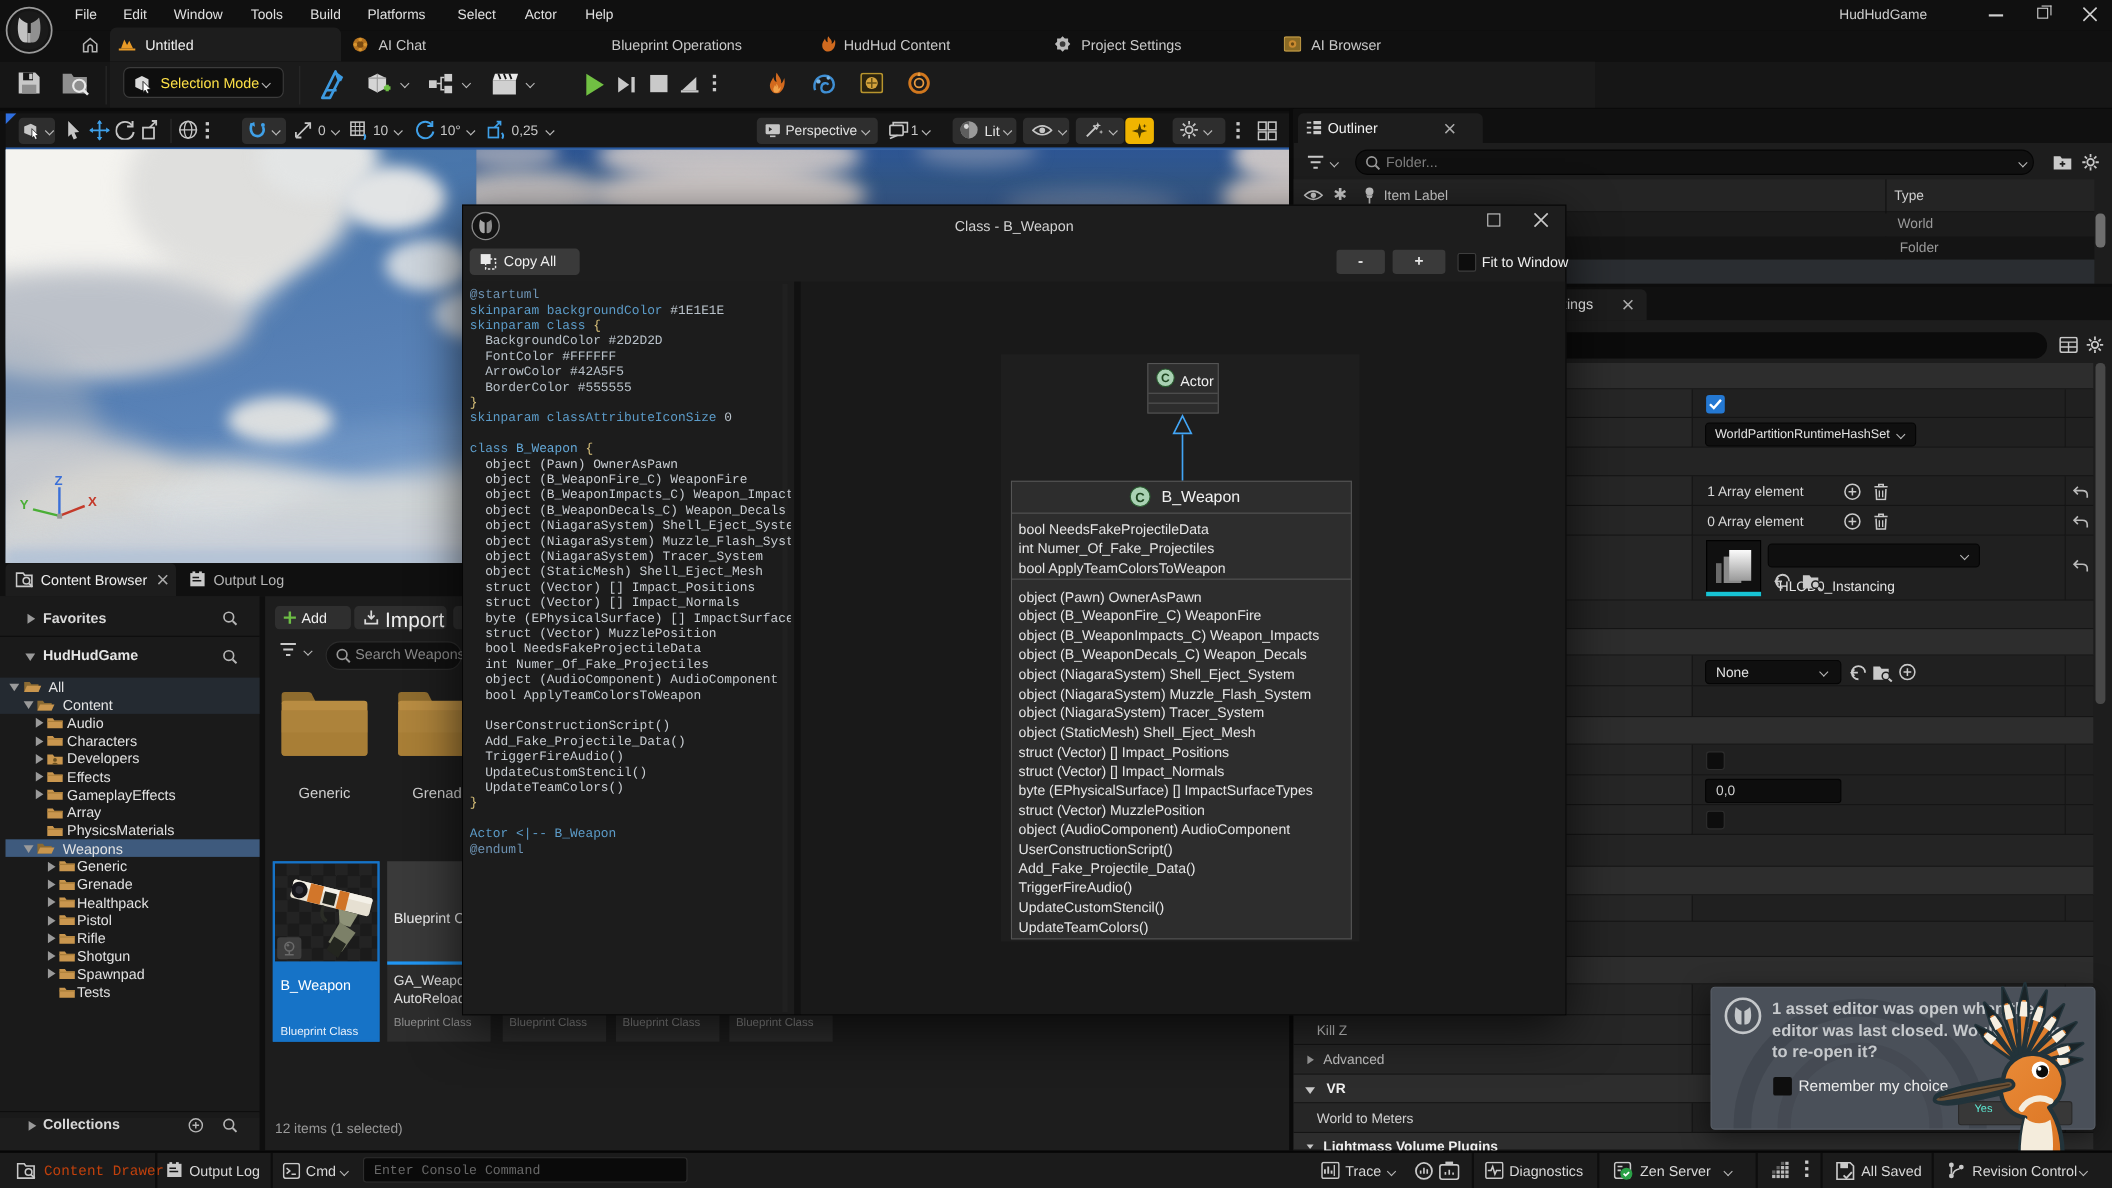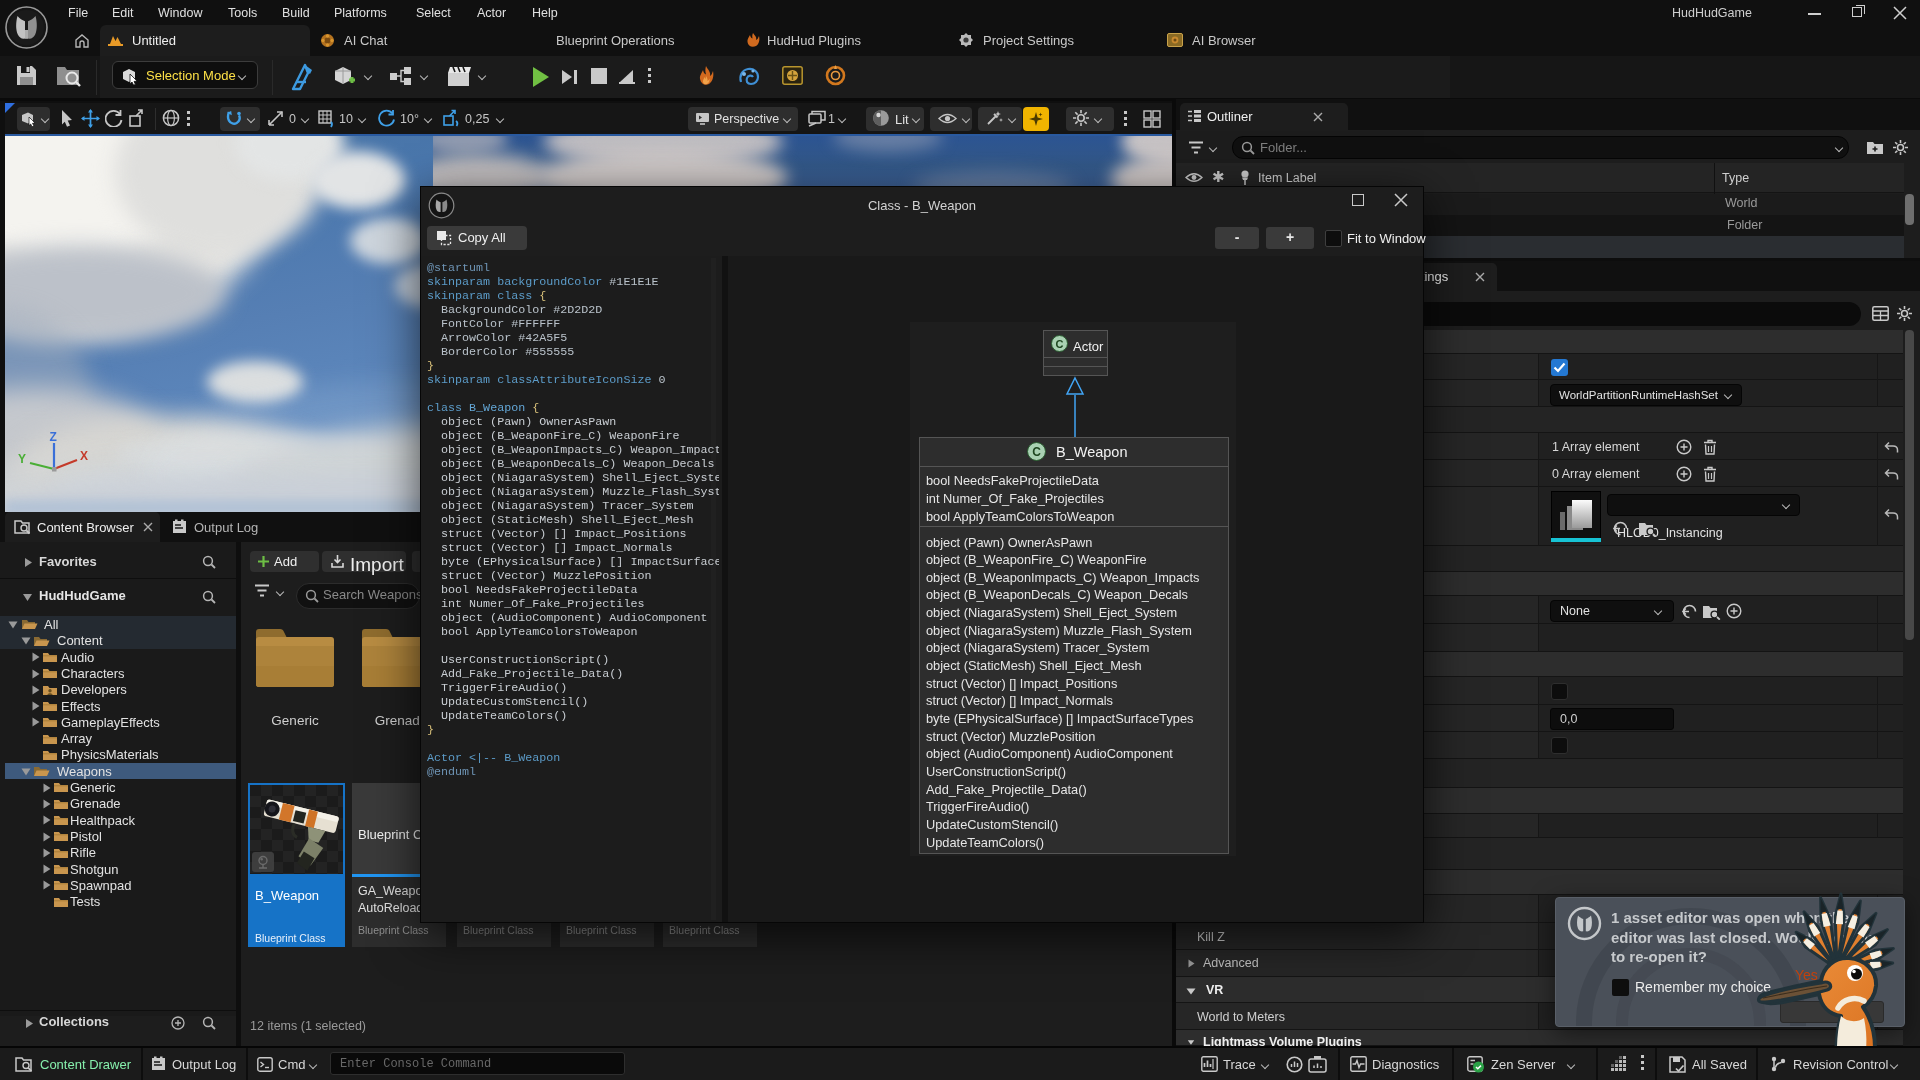--- a/index.html
+++ b/index.html
@@ -62,21 +62,21 @@
       <circle cx="7.5" cy="3" r="1.7" fill="#d8952f"></circle>
       <circle cx="7.5" cy="12" r="1.7" fill="#d8952f"></circle>
       <circle cx="3" cy="7.5" r="1.7" fill="#d8952f"></circle>
       <circle cx="12" cy="7.5" r="1.7" fill="#d8952f"></circle>
     </svg>
 <div class="abs" style="top:33px;left:344px;font-size:13px;color:#c9c9c9;">AI Chat</div>
 <div class="abs" style="top:33px;left:556px;font-size:13px;color:#c9c9c9;">Blueprint Operations</div>
 <svg class="abs" style="left:746px;top:32px;" width="15" height="16" viewBox="0 0 15 16">
       <path d="M7 1 C9 4 11 5 10 8 C12 7 12 6 13 4 C14 8 13 12 10 14 C6 16 2 14 1.5 10 C1 7 3 5 4 3 C4.5 5 5 6 6.5 6.5 C6 4 6.3 2.5 7 1 Z" fill="#d06a1f"></path>
     </svg>
-<div class="abs" style="top:33px;left:767px;font-size:13px;color:#c9c9c9;">HudHud Plugins</div>
+<div class="abs" style="top:33px;left:767px;font-size:13px;color:#c9c9c9;">HudHud Content</div>
 <svg class="abs" style="left:958px;top:32px;" width="16" height="16" viewBox="0 0 16 16">
       <path d="M8 1 L10 3 L13 3 L13 6 L15 8 L13 10 L13 13 L10 13 L8 15 L6 13 L3 13 L3 10 L1 8 L3 6 L3 3 L6 3 Z" fill="#b9b9b9"></path>
       <circle cx="8" cy="8" r="2.6" fill="#3a3a3a"></circle>
     </svg>
 <div class="abs" style="top:33px;left:983px;font-size:13px;color:#c9c9c9;">Project Settings</div>
 <svg class="abs" style="left:1167px;top:33px;" width="16" height="14" viewBox="0 0 16 14">
       <rect x="0.5" y="0.5" width="15" height="13" rx="1.5" fill="#8a6a24" stroke="#c9a24a"></rect>
       <circle cx="8" cy="7" r="3.4" fill="#c98a2f"></circle>
       <circle cx="8" cy="7" r="1.5" fill="#6a4a14"></circle>
     </svg>
@@ -925,21 +925,21 @@
     </div>
 <svg class="abs" style="left:1567px;top:906px;" width="35" height="35" viewBox="0 0 35 35">
       <circle cx="17.5" cy="17.5" r="15.5" fill="none" stroke="#c4c7ca" stroke-width="2.4"></circle>
       <path d="M11 9.5 C9.8 14 9.6 19 11 22.5 C12 24.8 14.2 25.9 16.2 25.3 L16.2 13 C14.3 12.3 12.5 11.2 11 9.5 Z" fill="#c4c7ca"></path>
       <path d="M24 9.5 C25.2 14 25.4 19 24 22.5 C23 24.8 20.8 25.9 18.8 25.3 L18.8 13 C20.7 12.3 22.5 11.2 24 9.5 Z" fill="#c4c7ca"></path>
     </svg>
 <div class="abs" style="top:908px;left:1611px;font-size:15px;font-weight:bold;color:#c6c9cc;line-height:19.5px;white-space:nowrap;">1 asset editor was open when the<br>editor was last closed. Would you like<br>to re-open it?</div>
 <div class="abs" style="left:1612px;top:979px;width:17px;height:17px;background:#0e0e0e;border-radius:2px;"></div>
 <div class="abs" style="top:979px;left:1635px;font-size:14px;color:#ececec;">Remember my choice</div>
 <div class="abs" style="left:1780px;top:1001px;width:104px;height:22px;background:#383838;border:1px solid #2a2a2a;border-radius:3px;"></div>
-<div class="abs" style="top:967px;left:1795px;font-size:14px;color:#c2410c;">Yes</div>
+<div class="abs" style="top:1003px;left:1795px;font-size:10px;color:#5eead4;">Yes</div>
 <svg class="abs" style="left:1745px;top:885px;" width="175" height="195" viewBox="0 0 175 195">
 <defs>
         <linearGradient id="bo" x1="0" y1="0" x2="1" y2="1">
           <stop offset="0" stop-color="#ef9440"></stop>
           <stop offset="1" stop-color="#d86f1e"></stop>
         </linearGradient>
       </defs>
 <path d="M92.0 84.0 L66.5 54.8 L51.1 47.2 L60.3 61.7 Z" fill="#e07f2e" stroke="#22333a" stroke-width="3" stroke-linejoin="round"></path>
       <path d="M69.9 59.2 L61.9 53.3 L58.3 57.3 L65.1 64.6 Z" fill="#f5efe2"></path>
       <path d="M61.6 52.0 L51.1 47.2 L57.0 57.1 Z" fill="#1a2428"></path>
@@ -976,21 +976,21 @@
 <circle cx="111.5" cy="89" r="5.5" fill="#0a0a0a"></circle>
 <circle cx="109" cy="86.5" r="1.8" fill="#fff"></circle>
 </svg>
 
 <div class="abs" style="left:0;top:1046px;width:1920px;height:34px;background:#1b1b1b;border-top:2px solid #060606;"></div>
 <svg class="abs" style="left:15px;top:1056px;" width="19" height="17" viewBox="0 0 19 17">
       <path d="M1 2 L7 2 L8.5 4 L16 4 L16 15 L1 15 Z" fill="none" stroke="#c9c9c9" stroke-width="1.5"></path>
       <circle cx="11" cy="9.5" r="3" fill="none" stroke="#c9c9c9" stroke-width="1.4"></circle>
       <path d="M13.2 11.8 L16.5 15" stroke="#c9c9c9" stroke-width="1.7"></path>
     </svg>
-<div class="abs" style="top:1057px;left:40px;font-size:13px;color:#86efac;">Content Drawer</div>
+<div class="abs" style="top:1057px;left:40px;font-size:13px;color:#c2410c;font-family:Liberation Mono, monospace;">Content Drawer</div>
 <div class="abs" style="left:141px;top:1048px;width:2px;height:32px;background:#0d0d0d;"></div>
 <svg class="abs" style="left:151px;top:1056px;" width="15" height="16" viewBox="0 0 15 16">
       <rect x="1" y="2" width="13" height="12" fill="#c9c9c9"></rect>
       <rect x="3" y="0.5" width="2.5" height="3" fill="#c9c9c9"></rect>
       <rect x="9" y="0.5" width="2.5" height="3" fill="#c9c9c9"></rect>
       <path d="M3 6 L9 6 M3 9 L11 9" stroke="#161616" stroke-width="1.4"></path>
     </svg>
 <div class="abs" style="top:1057px;left:172px;font-size:13px;color:#d8d8d8;">Output Log</div>
 <div class="abs" style="left:246px;top:1048px;width:2px;height:32px;background:#0d0d0d;"></div>
 <svg class="abs" style="left:257px;top:1057px;" width="16" height="15" viewBox="0 0 16 15">

